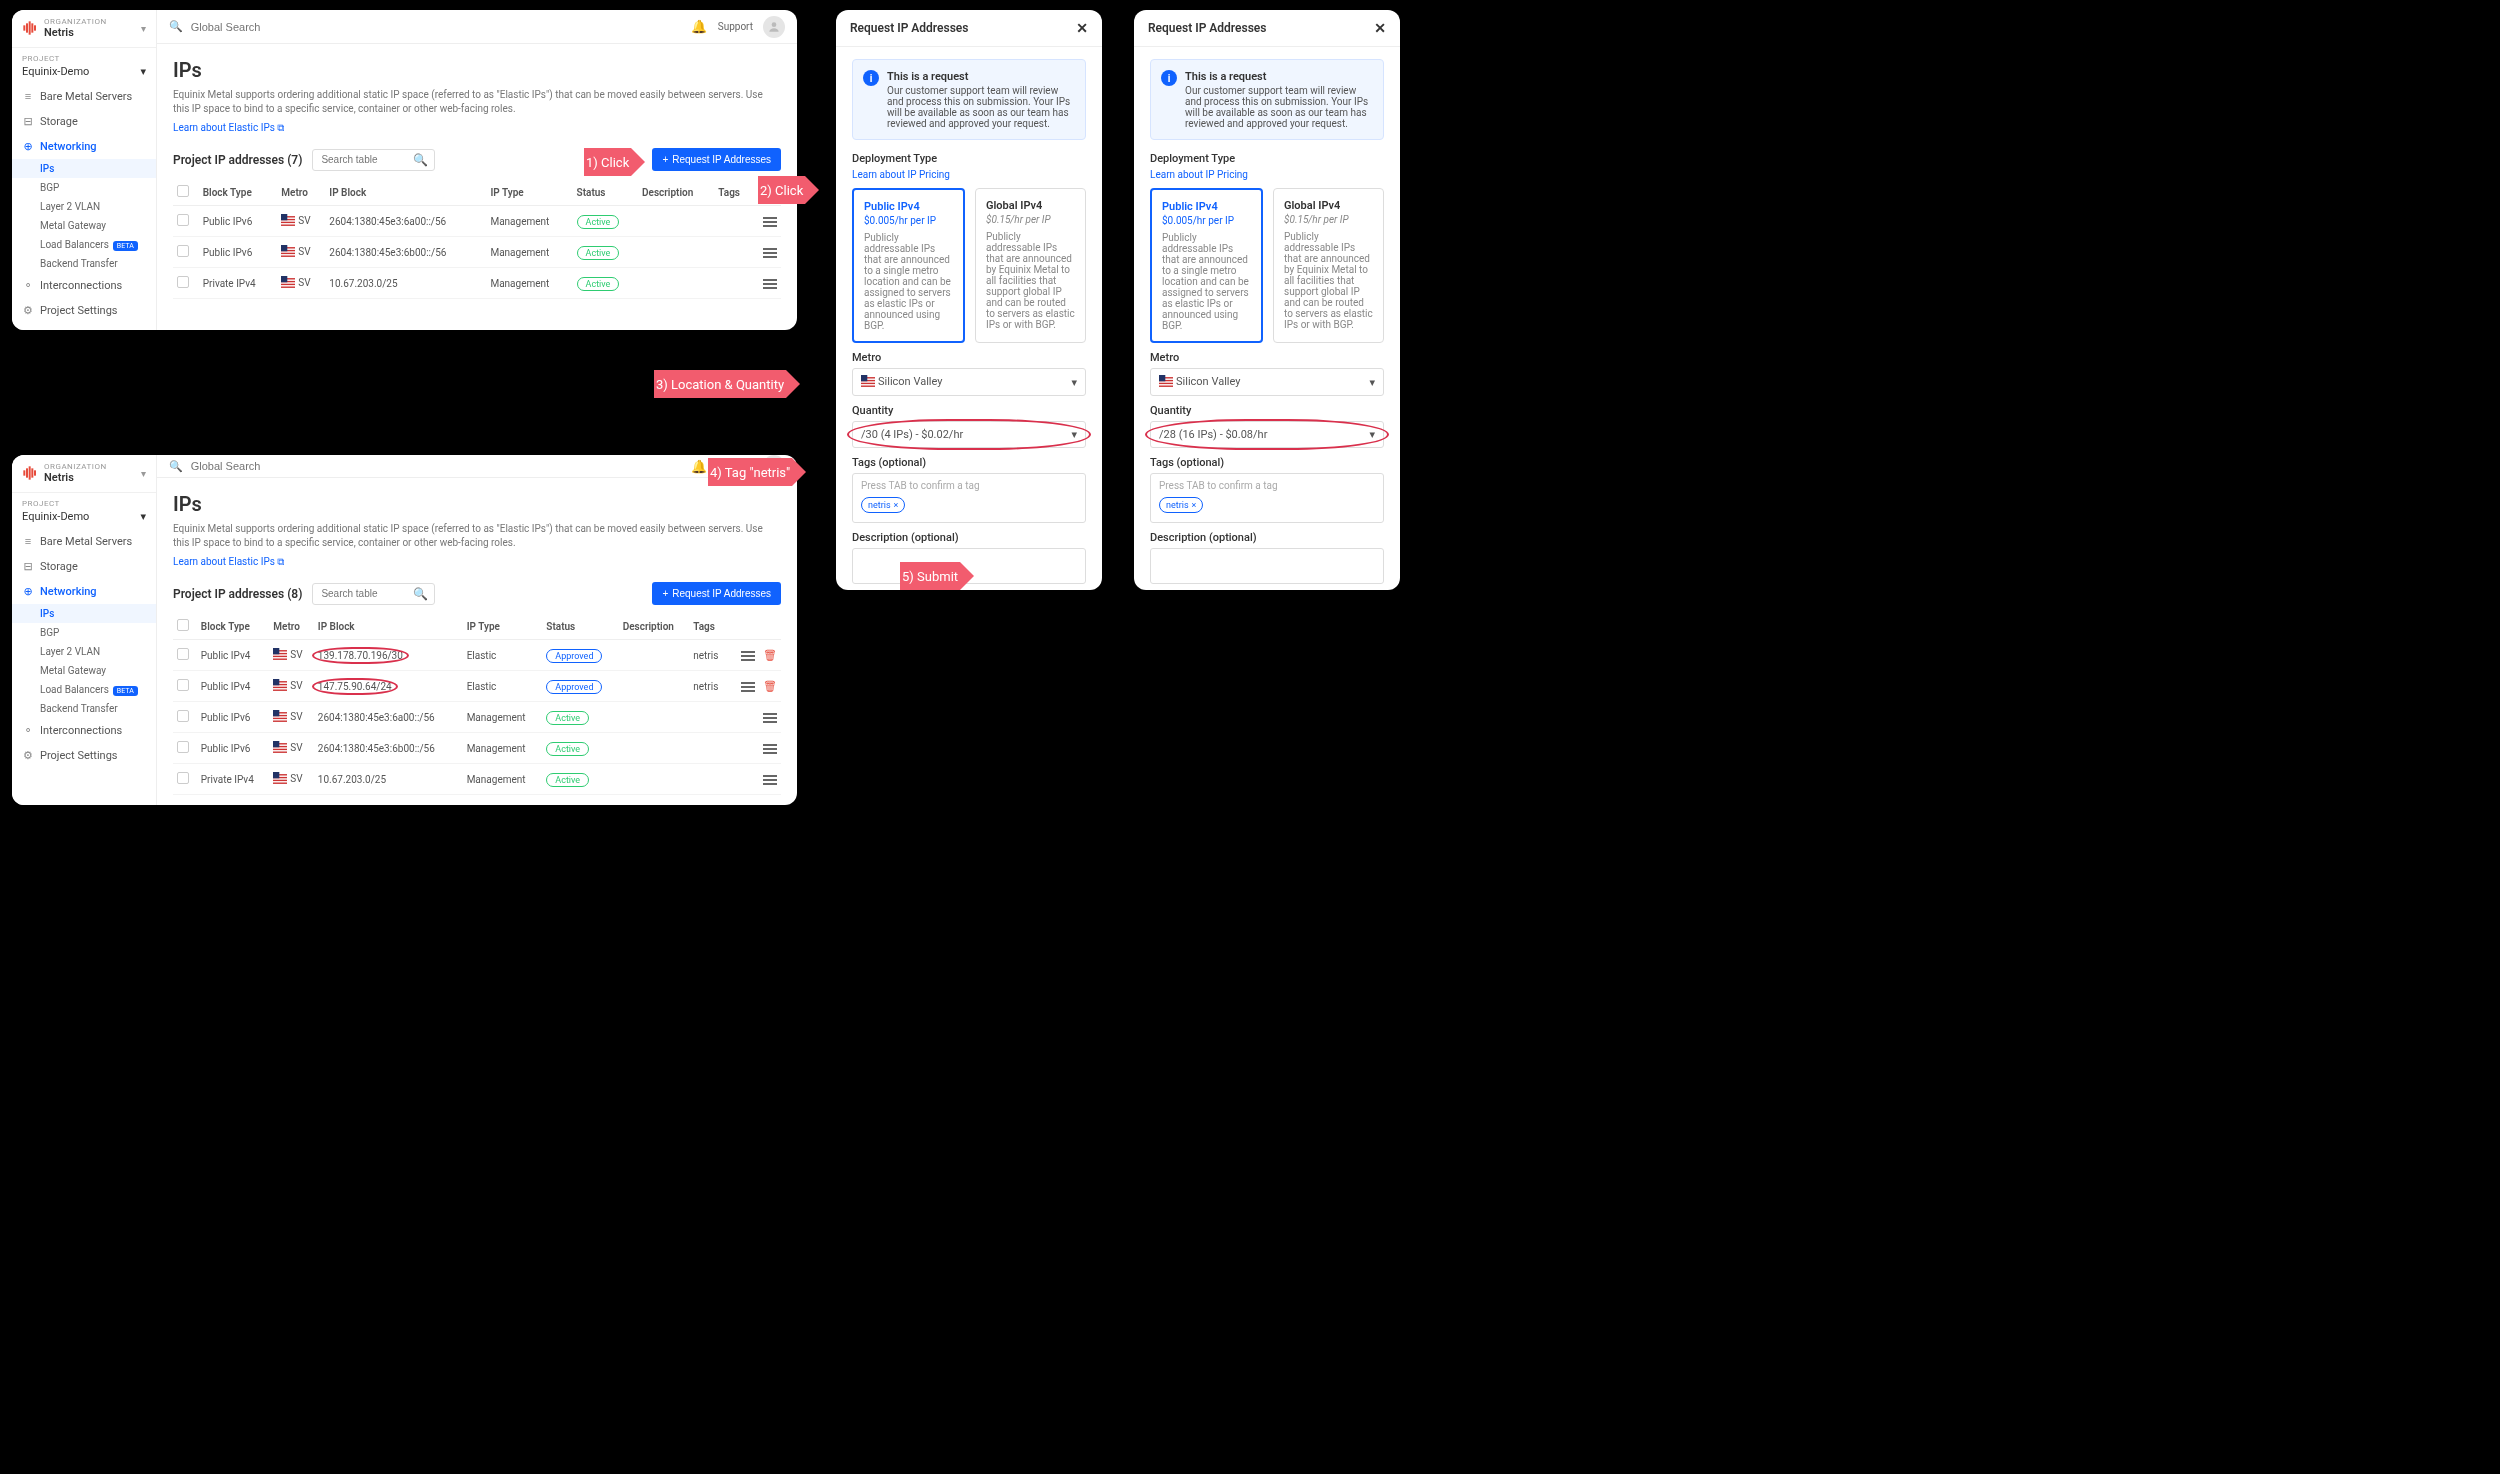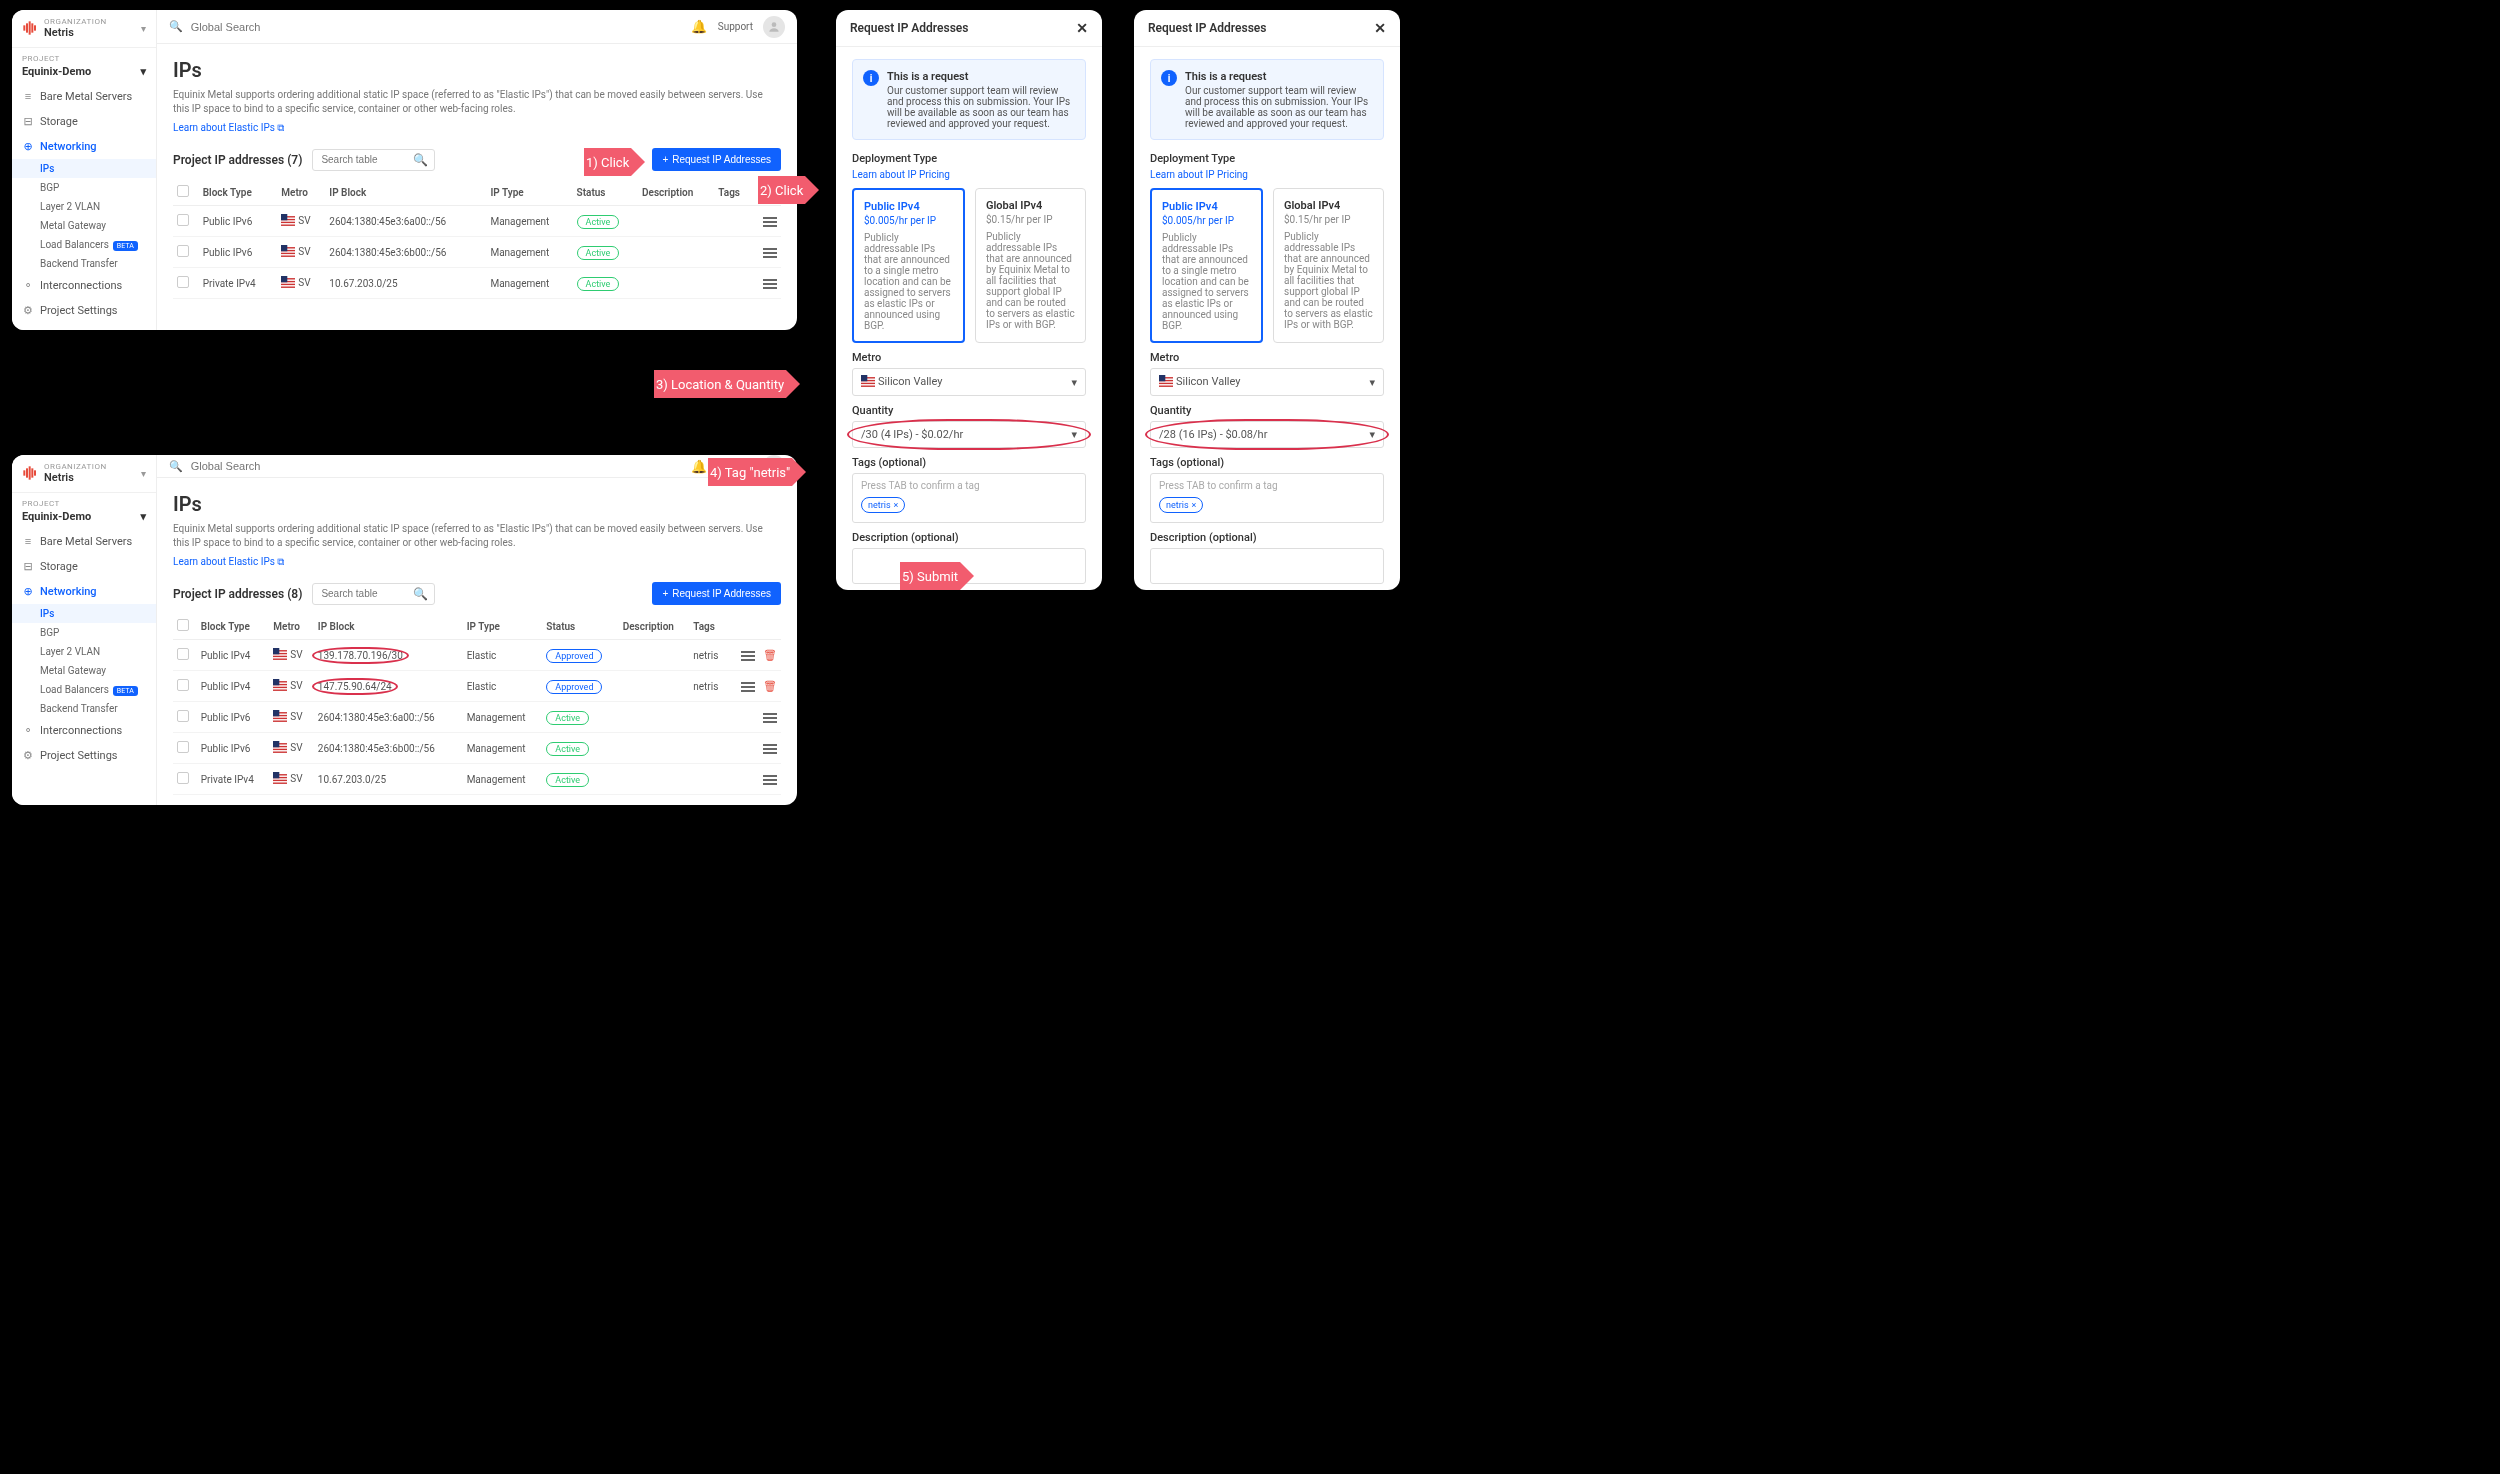--- a/index.html
+++ b/index.html
@@ -10,21 +10,21 @@
 .dash{display:flex;height:100%}
 .sidebar{width:145px;background:#fff;border-right:1px solid #eee;font-size:11px}
 .org{display:flex;align-items:center;gap:6px;padding:8px 10px;border-bottom:1px solid #f0f0f0}
 .logo{width:16px;height:16px;display:inline-flex;align-items:center;justify-content:center}
 .logo svg{width:16px;height:16px}
 .org-text{display:flex;flex-direction:column;line-height:1.1}
 .org-label{font-size:8px;color:#999;letter-spacing:.5px}
 .org-name{font-size:11px;font-weight:600}
 .org-caret{margin-left:auto;color:#999;font-size:10px}
 .proj-label{padding:6px 10px 2px;font-size:8px;color:#999;letter-spacing:.5px}
-.proj-name{padding:0 10px 6px;font-size:11px;font-weight:700;display:flex;justify-content:space-between;align-items:flex-end}
+.proj-name{padding:0 10px 6px;font-size:11px;font-weight:400;display:flex;justify-content:space-between;align-items:flex-end}
 .nav-item{padding:6px 10px;display:flex;align-items:center;gap:6px;color:#555;cursor:pointer}
 .nav-item.active{color:#1062fe;font-weight:500}
 .nav-item .ico{width:12px;display:inline-block;text-align:center;color:#888}
 .nav-item.active .ico{color:#1062fe}
 .sub-item{padding:4px 10px 4px 28px;font-size:10px;color:#666;cursor:pointer}
 .sub-item.active{color:#1062fe;font-weight:500;background:#f0f6ff}
 .beta{background:#1062fe;color:#fff;font-size:7px;padding:1px 4px;border-radius:3px;margin-left:4px}
 .main{flex:1;display:flex;flex-direction:column}
 .topbar{height:34px;border-bottom:1px solid #eee;display:flex;align-items:center;padding:0 12px;gap:10px}
 .search{flex:1;display:flex;align-items:center;gap:6px;color:#999;font-size:11px}
@@ -61,21 +61,21 @@
 .info-icon{width:16px;height:16px;border-radius:50%;background:#1062fe;color:#fff;display:flex;align-items:center;justify-content:center;font-size:10px;font-weight:bold;flex-shrink:0}
 .info-title{font-weight:600;color:#333;margin-bottom:2px}
 .field-label{font-size:11px;color:#333;margin:8px 0 4px;font-weight:500}
 .learn2{color:#1062fe;font-size:10px;display:block;margin-bottom:8px}
 .cards{display:flex;gap:10px}
 .card{flex:1;border:1px solid #ddd;border-radius:4px;padding:10px;font-size:10px;color:#888}
 .card.selected{border:2px solid #1062fe}
 .card-title{font-weight:600;color:#333;margin-bottom:2px;font-size:11px}
 .card.selected .card-title{color:#1062fe}
 .card-price{color:#1062fe;margin-bottom:6px;font-size:10px}
-.card .card-price.grey{color:#888;}
+.card .card-price.grey{color:#888;font-style:italic}
 .select{border:1px solid #ddd;border-radius:3px;padding:6px 8px;display:flex;align-items:center;justify-content:space-between;font-size:11px}
 .tags-input{border:1px solid #ddd;border-radius:3px;padding:6px 8px;min-height:50px}
 .tags-placeholder{color:#aaa;font-size:10px}
 .tag-chip{display:inline-block;border:1px solid #1062fe;color:#1062fe;padding:2px 6px;border-radius:10px;font-size:9px;margin-top:6px}
 .tag-chip .x{margin-left:3px;cursor:pointer}
 .textarea{border:1px solid #ddd;border-radius:3px;min-height:36px;padding:6px}
 
 .callout{position:absolute;background:#f25c6e;color:#fff;font-size:13px;padding:6px 2px;display:flex;align-items:center;height:28px}
 .callout.right::after{content:"";position:absolute;right:-14px;top:0;border-top:14px solid transparent;border-bottom:14px solid transparent;border-left:14px solid #f25c6e}
 </style>

